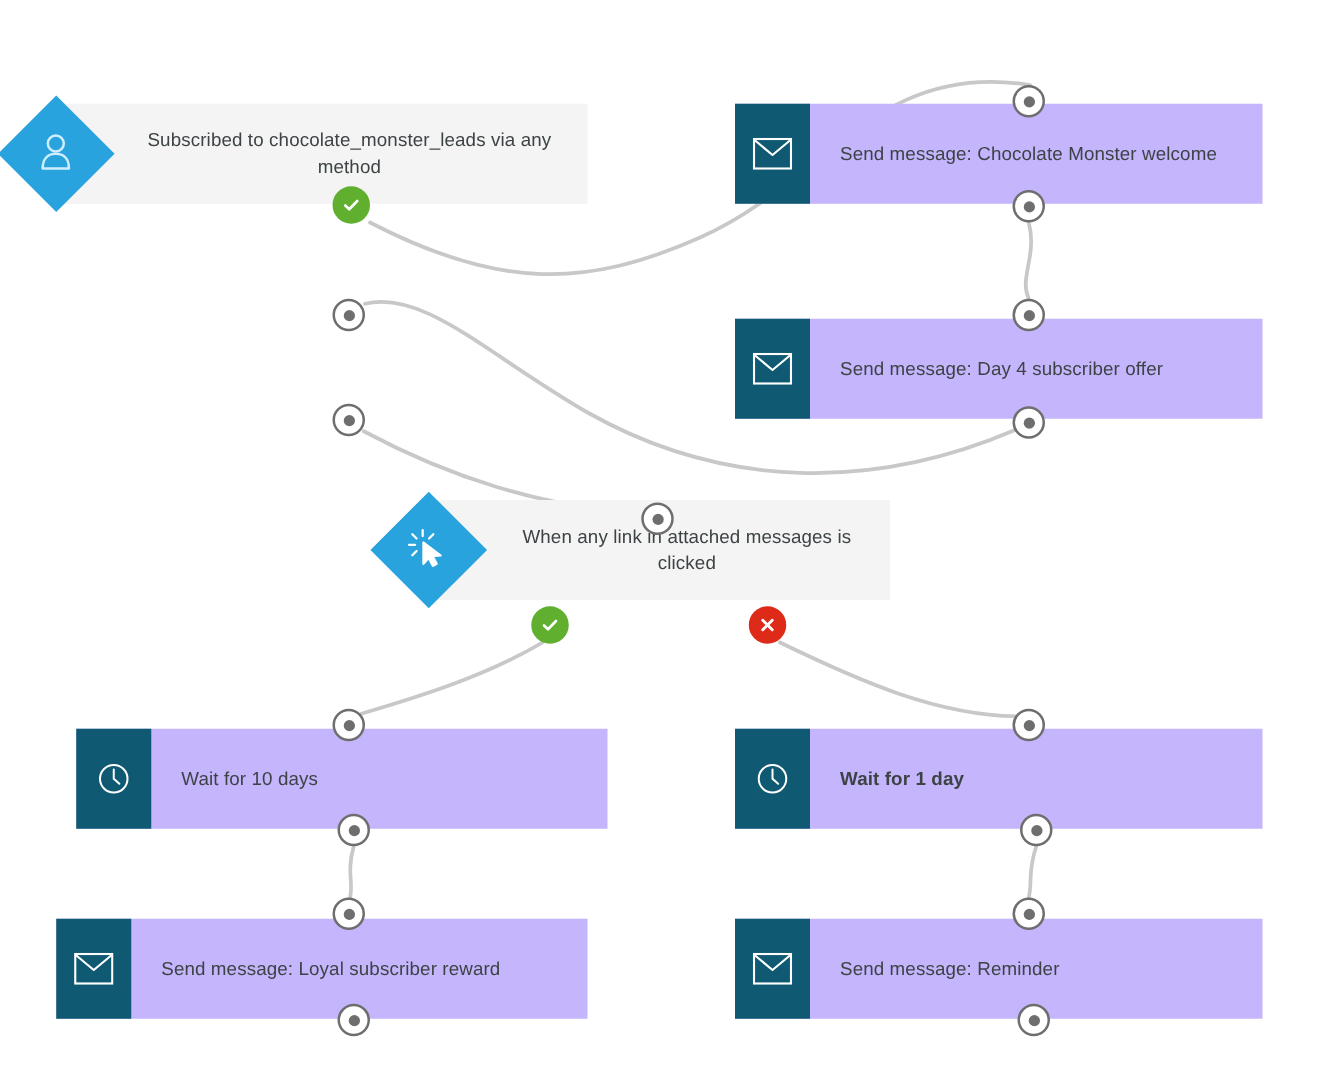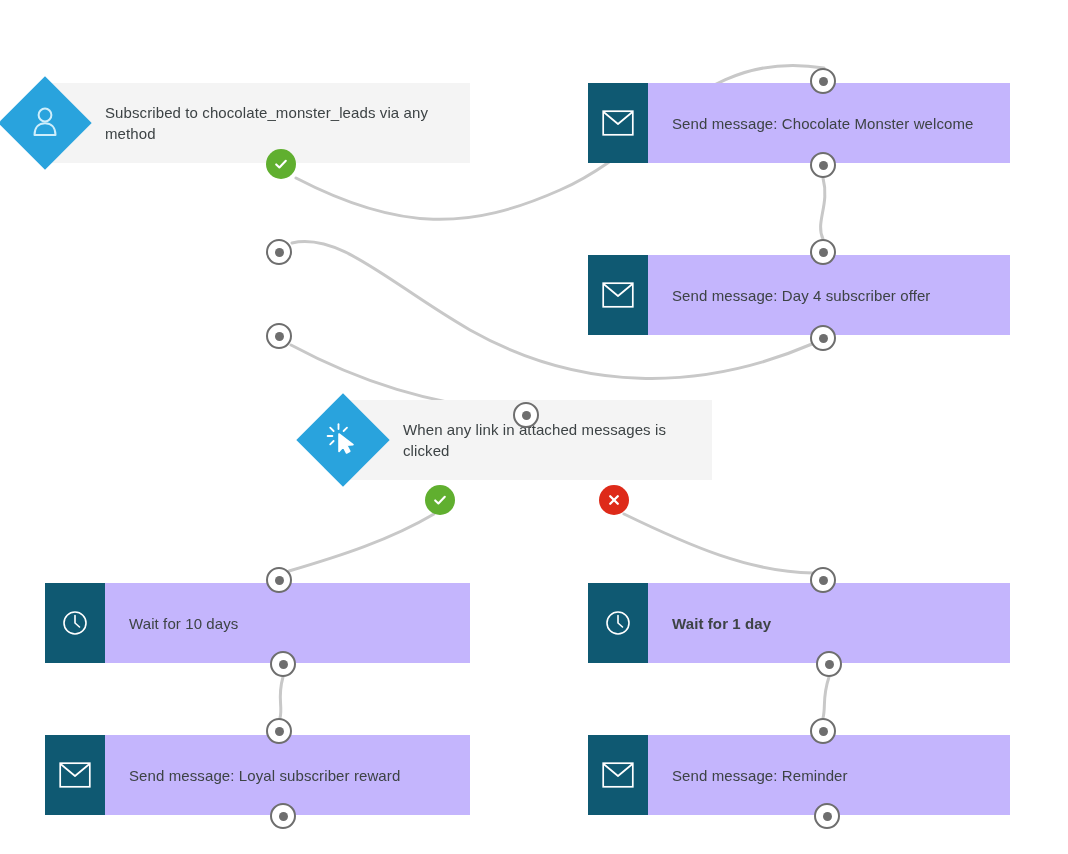--- a/index.html
+++ b/index.html
@@ -7,20 +7,21 @@
     width: 1068px; height: 854px;
     background: #ffffff;
     font-family: "Liberation Sans", sans-serif;
     overflow: hidden;
   }
   #canvas {
     position: relative;
     width: 1068px;
     height: 601px;
     background: #ffffff;
+    text-align: center;
   }
   #edges {
     position: absolute;
     left: 0; top: 0;
     width: 1068px; height: 854px;
     pointer-events: none;
   }
   .node {
     position: absolute;
     display: flex;
@@ -143,21 +144,21 @@
             <path d="M12.5 3.2 L12.5 8"></path>
             <path d="M4.2 6.6 L7.6 10"></path>
             <path d="M21 6.6 L17.6 10"></path>
             <path d="M1.6 15 L6.4 15"></path>
             <path d="M4.2 23.4 L7.6 20"></path>
             <path d="M13 13 L13 30.4 L17.2 25.6 L20.6 32 L23.8 30.2 L20.6 24.2 L27 23.6 Z" fill="#ffffff" stroke="#ffffff" stroke-width="1.6" stroke-linejoin="round"></path>
           </svg></span>
       </div>
       <div class="node-label">When any link in attached messages is clicked</div>
     </div>
-    <div class="node" style="left: 45px; top: 583px; width: 425px; height: 80px;">
+    <div class="node" style="left: 61px; top: 583px; width: 425px; height: 80px;">
       <div class="node-icon">
         <svg width="30" height="30" viewBox="0 0 30 30" fill="none" stroke="#ffffff" stroke-width="1.6">
           <circle cx="15" cy="15" r="11"></circle>
           <path d="M15 7.5 L15 15 L19.5 19" stroke-linecap="round"></path>
         </svg>
       </div>
       <div class="node-label">Wait for 10 days</div>
     </div>
     <div class="node" style="left: 588px; top: 583px; width: 422px; height: 80px; font-weight: bold;">
       <div class="node-icon">

